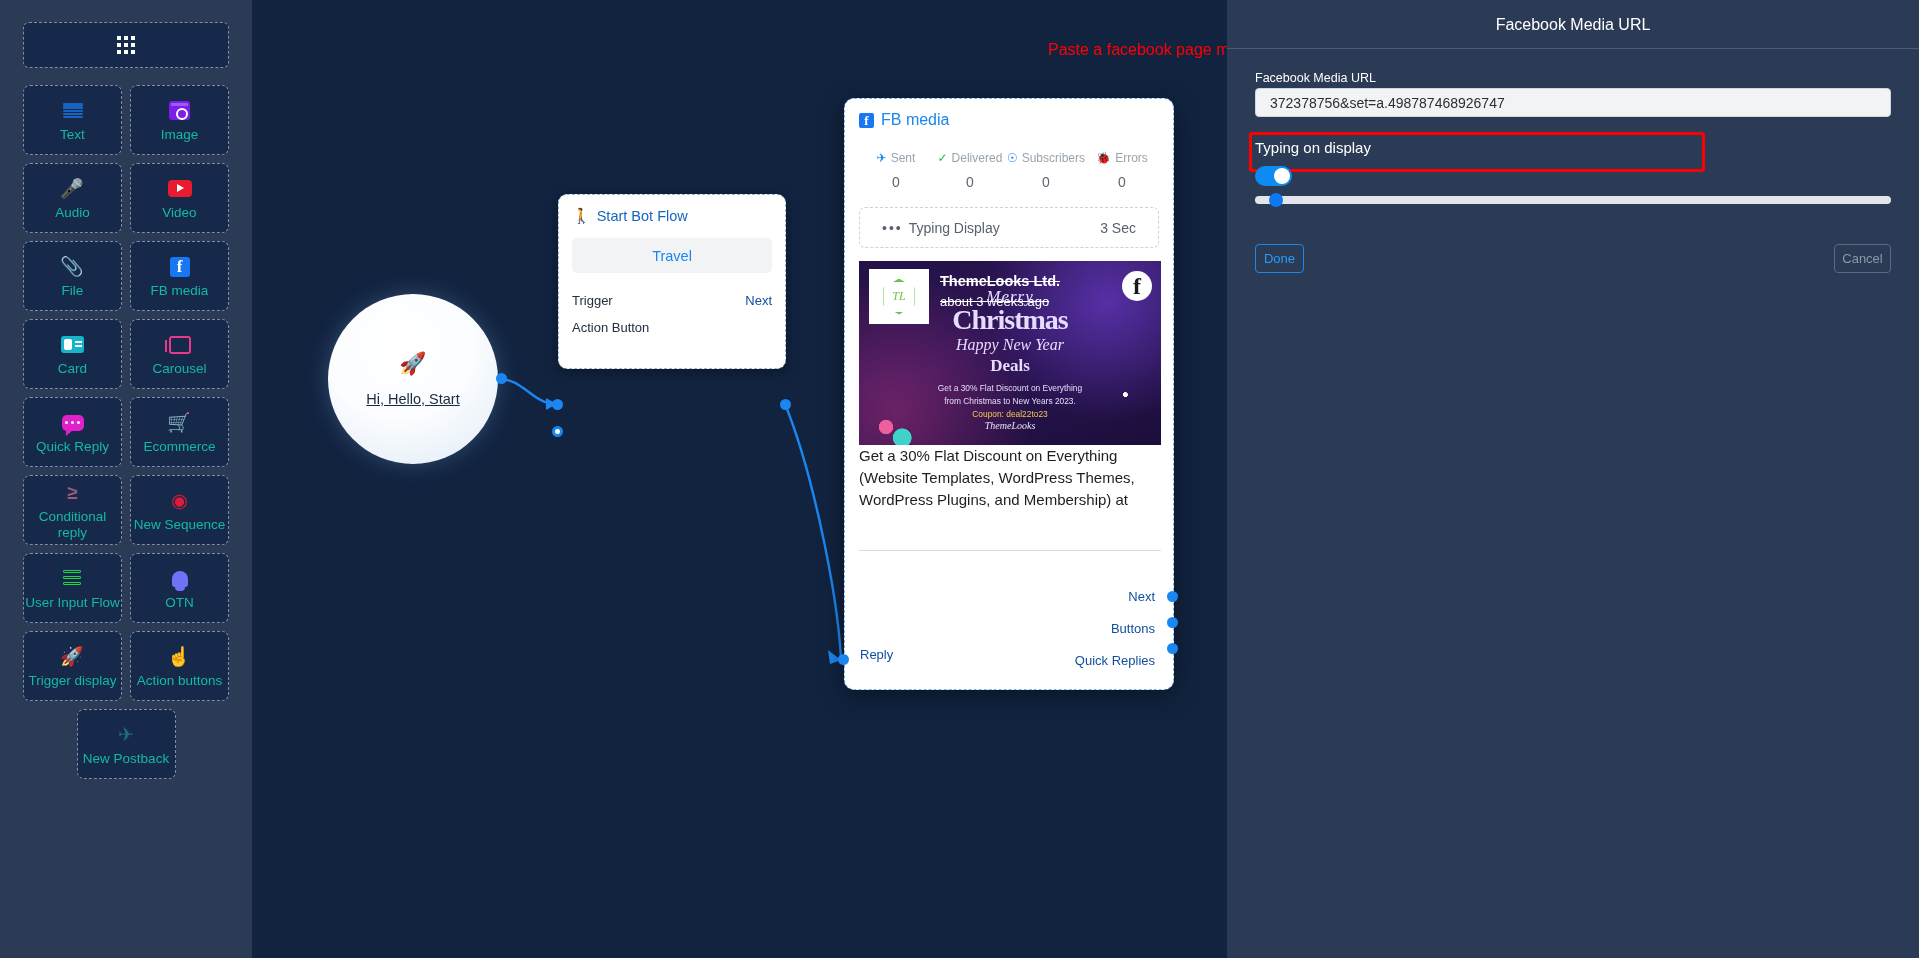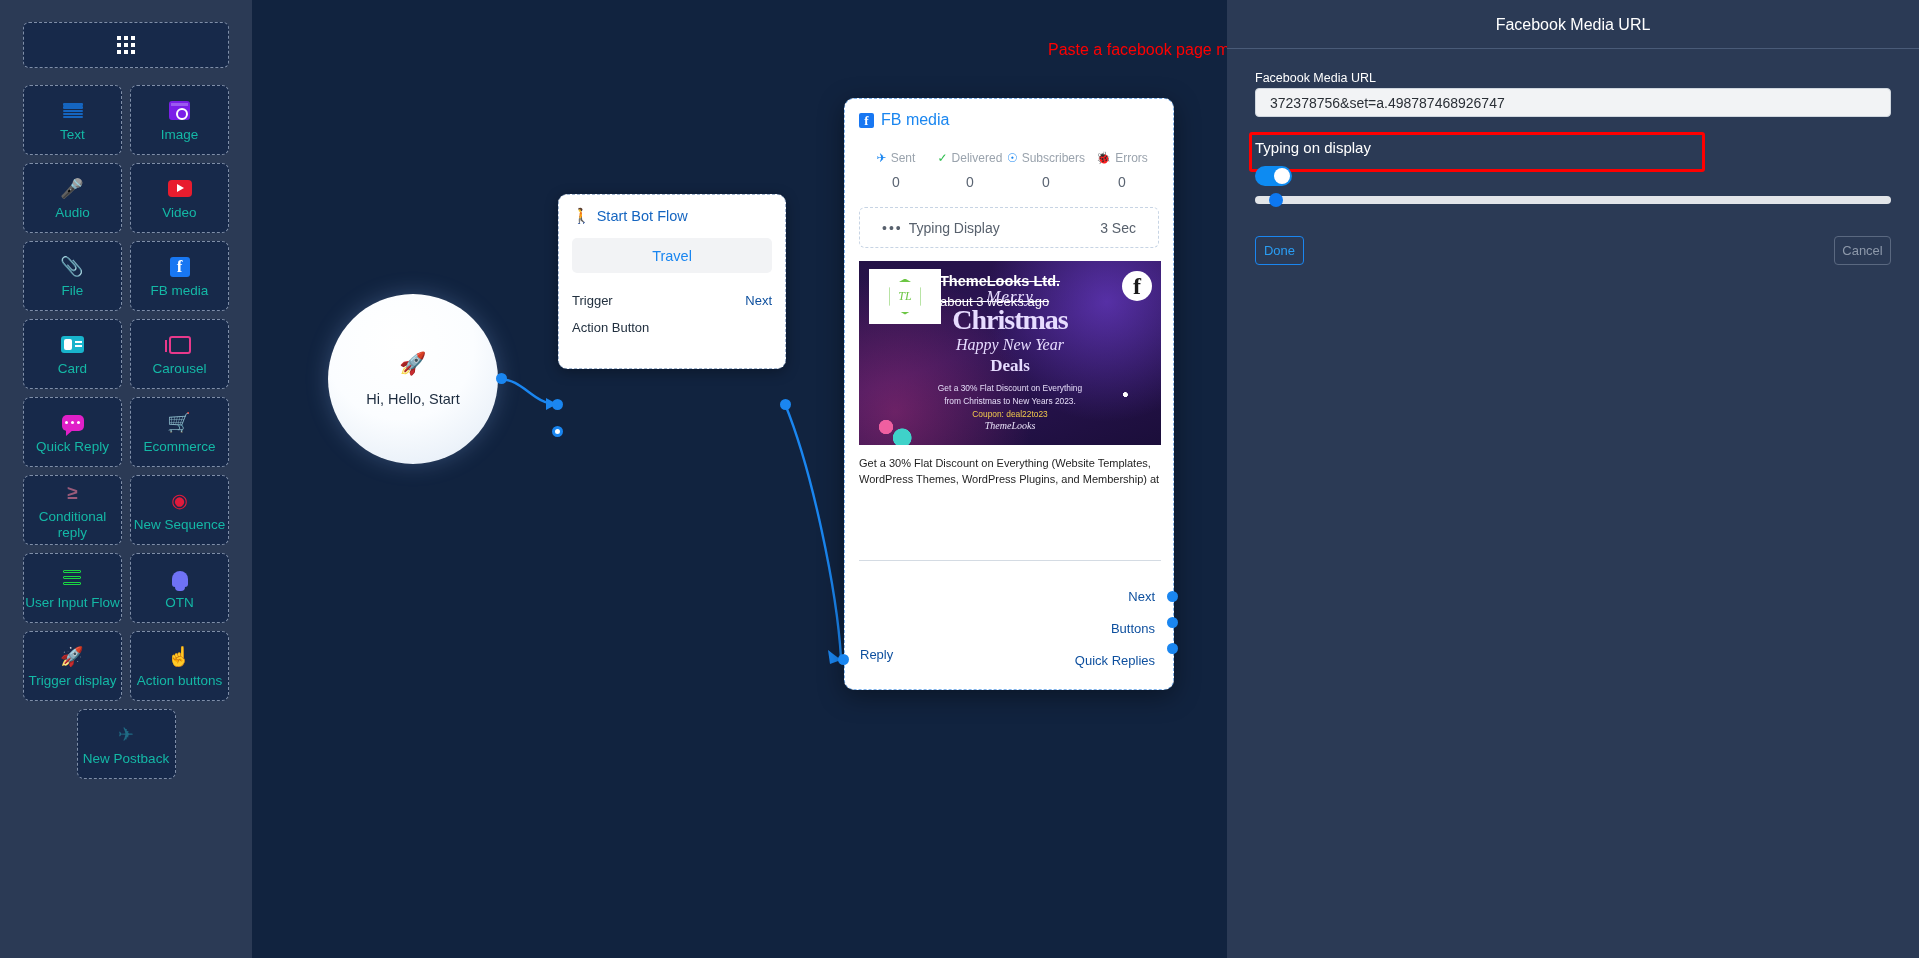--- a/index.html
+++ b/index.html
@@ -81,21 +81,21 @@
   
   .start-node {
     position: absolute; left: 76px; top: 294px;
     width: 170px; height: 170px; border-radius: 50%;
     background: radial-gradient(circle at 42% 30%, #ffffff 0%, #fbfdff 48%, #dfe9f5 100%);
     box-shadow: 0 0 22px rgba(150,190,255,0.25);
     display:flex; flex-direction:column; align-items:center; justify-content:center;
     cursor: pointer;
   }
   .start-node .rocket { font-size:22px; color:#1a86f0; margin-bottom:14px; }
-  .start-node .slabel { color:#1c2b3e; font-size:14.5px; }
+  .start-node .slabel { color:#1c2b3e; font-size:14.5px;text-decoration:underline; }
   .port { position:absolute; width:11px; height:11px; border-radius:50%; background:#1a86f0; }
   .port.hollow { background:#fff; border:3px solid #1a86f0; width:11px; height:11px; }
 
   
   .flow-node {
     position: absolute; left: 306px; top: 194px;
     width: 228px; height: 175px;
     background:#ffffff; border-radius:9px;
     border:1px dashed #9fb4d0;
     box-shadow: 0 3px 14px rgba(0,0,0,0.32);
@@ -138,40 +138,40 @@
   }
   .typing-box .dots { letter-spacing:2px; color:#58616d; margin-right:6px; }
   .banner {
     margin-top:13px; width:302px; height:184px;
     background:
       radial-gradient(circle at 82% 22%, rgba(120,70,230,0.55) 0%, rgba(120,70,230,0) 42%),
       radial-gradient(circle at 12% 82%, rgba(230,60,140,0.35) 0%, rgba(230,60,140,0) 45%),
       linear-gradient(160deg, #241246 0%, #2d1557 45%, #1b0e3a 100%);
     position:relative; overflow:hidden;
   }
-  .banner .logo-box { position:absolute; left:10px; top:8px; width:72px; height:55px; background:#fff; display:flex; align-items:center; justify-content:center; }
+  .banner .logo-box { position:absolute; left:10px; top:8px; width:60px; height:55px; background:#fff; display:flex; align-items:center; justify-content:center; }
   .hexlogo { width:36px; height:36px; border:3px solid #6cc644; transform:rotate(0deg); clip-path:polygon(50% 0%,93% 25%,93% 75%,50% 100%,7% 75%,7% 25%); display:flex; align-items:center; justify-content:center; }
   .hexlogo span { color:#6cc644; font-size:12px; font-family:"Liberation Serif", serif; font-style:italic; }
   .banner .pg-name { position:absolute; left:81px; top:12px; color:#fff; font-size:14.5px; font-weight:bold; text-decoration:line-through; }
   .banner .pg-time { position:absolute; left:81px; top:33px; color:#fff; font-size:13px; text-decoration:line-through; }
   .banner .fbround { position:absolute; right:9px; top:10px; width:30px; height:30px; border-radius:50%; background:#fff; color:#1a1a1a; font-weight:bold; font-size:24px; line-height:30px; text-align:center; font-family:"Liberation Serif", serif; }
   .banner .merry { position:absolute; left:0; right:0; top:26px; text-align:center; color:#e7dcff; font-family:"Liberation Serif", serif; }
   .banner .m1 { font-size:17px; font-style:italic; letter-spacing:1px; }
   .banner .m2 { font-size:28px; font-weight:bold; letter-spacing:-1px; margin-top:-3px; }
   .banner .m3 { font-size:16px; font-style:italic; margin-top:0px; }
   .banner .m4 { font-size:17px; font-weight:bold; margin-top:2px; }
   .banner .sub { position:absolute; left:0; right:0; top:121px; text-align:center; color:#e4dbf7; font-size:8.4px; line-height:1.55; }
   .banner .coupon { color:#f2c94c; }
   .banner .footlogo { position:absolute; left:0; right:0; bottom:14px; text-align:center; color:#e9e2f8; font-size:10px; font-family:"Liberation Serif", serif; font-style:italic; }
   .banner .conf1 { position:absolute; left:6px; bottom:0; width:60px; height:60px; background:radial-gradient(circle at 35% 70%, #ef5fa0 0 12%, transparent 13%), radial-gradient(circle at 62% 88%, #3fd2c9 0 14%, transparent 15%); }
   .banner .conf2 { position:absolute; right:14px; bottom:24px; width:48px; height:48px; background:radial-gradient(circle at 55% 45%, #ffffff 0 6%, transparent 7%); }
 
   .body-text {
-    margin-top:10px; width:302px; height:106px; overflow:hidden;
-    color:#1e1e1e; font-size:11px; line-height:1.47;
+    width:302px; height:106px; overflow:hidden;
+    color:#1e1e1e; font-size:15px; line-height:1.47;
     font-family:"Liberation Sans", sans-serif;
     border-bottom:1px solid #d4dbe3;
   }
   .out-rows { position:absolute; right:18px; top:490px; text-align:right; }
   .out-rows .orow { margin-bottom:17px; color:#0d4f9e; font-size:13px; }
   .reply-lbl { position:absolute; left:15px; bottom:27px; color:#0d4f9e; font-size:13px; }
 
   
   .annot {
     position:absolute; left:1048px; top:41px;
@@ -200,21 +200,21 @@
   }
   .rp-sub { color:#ffffff; font-size:15px; margin-top:22px; }
   .toggle {
     margin-top:10px; width:37px; height:20px; border-radius:10px; background:#0d8bf2;
     position:relative; cursor:pointer;
   }
   .toggle::after { content:""; position:absolute; right:2px; top:2px; width:16px; height:16px; border-radius:50%; background:#fff; }
   .rp-delay { color:#ffffff; font-size:13px; margin-top:22px; }
   .slider { margin-top:10px; width:100%; height:8px; border-radius:4px; background:#e2e5e9; position:relative; cursor:pointer; }
   .slider .knob { position:absolute; left:14px; top:-3px; width:14px; height:14px; border-radius:50%; background:#0d78f2; }
-  .rp-actions { margin-top:32px; display:flex; justify-content:space-between; }
+  .rp-actions { margin-top:40px; display:flex; justify-content:space-between; }
   .btn-done {
     width:49px; height:29px; border:1px solid #1a86f0; border-radius:4px;
     background:transparent; color:#2a9df4; font-size:13px; cursor:pointer;
     font-family:"Liberation Sans", sans-serif;
   }
   .btn-cancel {
     width:57px; height:29px; border:1px solid #5a6880; border-radius:4px;
     background:transparent; color:#8d98aa; font-size:13px; cursor:pointer;
     font-family:"Liberation Sans", sans-serif;
   }

